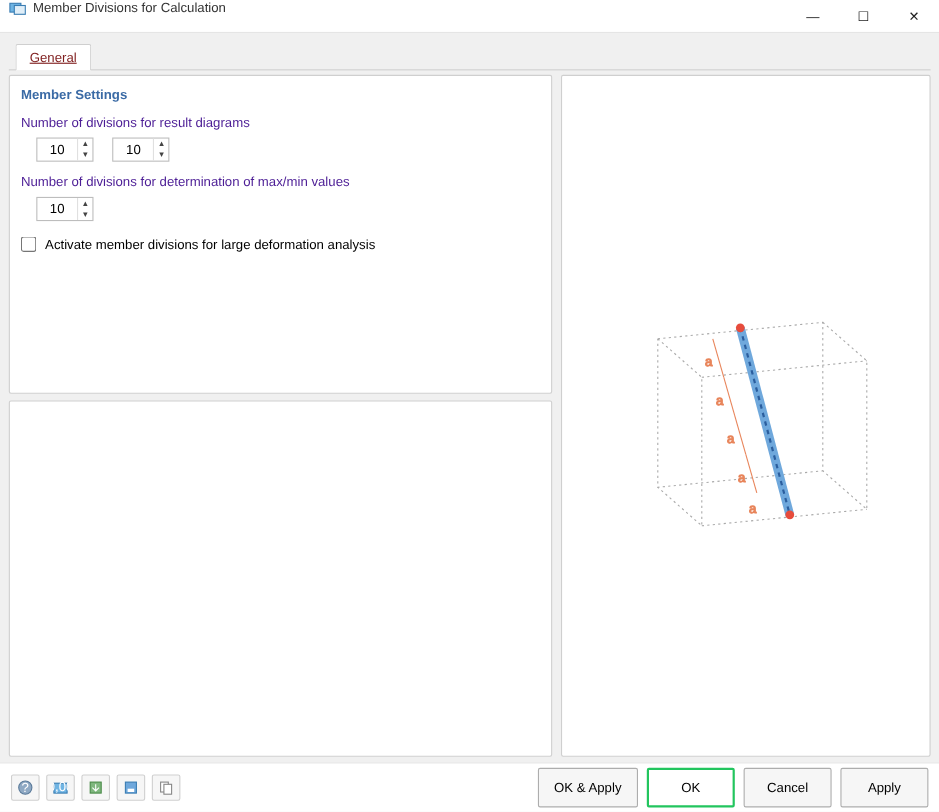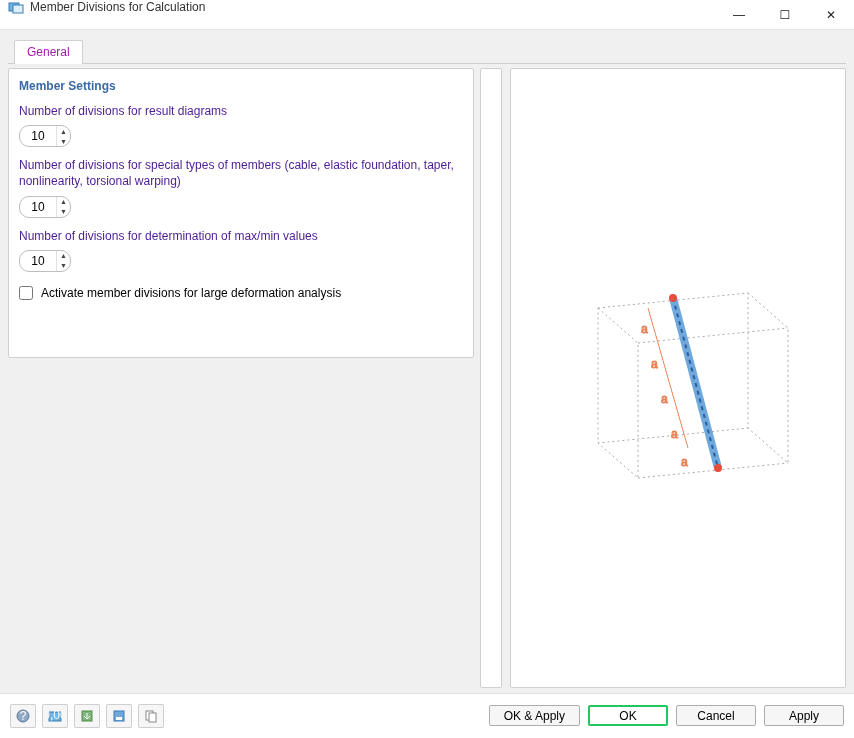--- a/index.html
+++ b/index.html
@@ -7,47 +7,47 @@
 
 .titlebar { height: 30px; display: flex; padding-left: 8px; background: #fff; border-bottom: 1px solid #e5e5e5; }
 .titlebar .app-icon { width: 16px; height: 16px; margin-right: 6px; }
 .titlebar .title { flex: 1; color: #333; }
 .titlebar .win-btns { display: flex; }
 .titlebar .win-btn { width: 46px; height: 30px; display: flex; align-items: center; justify-content: center; color: #222; }
 
 .dialog-body { background: #f0f0f0; padding: 8px 8px 4px 8px; height: 663px; position: relative; }
 
 .tabstrip { height: 26px; display: flex; align-items: flex-end; padding-left: 6px; border-bottom: 1px solid #cfcfcf; }
-.tab { background: #fff; border: 1px solid #cfcfcf; border-bottom: none; padding: 4px 12px 5px 12px; color: #a21caf; border-radius: 2px 2px 0 0; position: relative; top: 1px; }
+.tab { background: #fff; border: 1px solid #cfcfcf; border-bottom: none; padding: 4px 12px 5px 12px; color: #7f1d1d; border-radius: 2px 2px 0 0; position: relative; top: 1px; text-decoration: underline; }
 
 .content { display: flex; gap: 8px; height: 620px; margin-top: 4px; }
-.left-col { display: flex; flex-direction: row; gap: 6px; width: 494px; }
+.left-col { display: flex; flex-direction: column; gap: 6px; width: 494px; }
 .panel { background: #fff; border: 1px solid #cfcfcf; border-radius: 2px; padding: 10px 10px 14px 10px; }
 .panel.grow { flex: 1; }
 
 .section-title { color: #3a6aa5; font-weight: bold; margin-bottom: 8px; }
 .field-label { color: #4c1d95; margin-top: 10px; margin-bottom: 6px; line-height: 1.35; }
 .field-label:first-of-type { margin-top: 4px; }
 
-.spin { display: inline-flex; align-items: center; border: 1px solid #bdbdbd; border-radius: 10px; background: #fff; height: 22px; margin-left: 0; }
+.spin { display: inline-flex; align-items: center; border: 1px solid #bdbdbd; border-radius: 0; background: #fff; height: 22px; margin-left: 14px; }
 .spin input { border: none; width: 36px; text-align: center; padding: 2px 0; background: transparent; outline: none; }
 .spin .arrows { display: flex; flex-direction: column; width: 14px; border-left: 1px solid #e0e0e0; }
 .spin .arrow { height: 10px; display: flex; align-items: center; justify-content: center; font-size: 7px; color: #444; cursor: pointer; }
 
 .check-row { display: flex; align-items: center; gap: 8px; margin-top: 14px; }
 .check-row input[type=checkbox] { width: 14px; height: 14px; }
 
 .right-col { flex: 1; display: flex; flex-direction: column; }
 .preview { background: #fff; border: 1px solid #cfcfcf; border-radius: 2px; flex: 1; display: flex; align-items: center; justify-content: center; }
 
 .footer { height: 44px; display: flex; align-items: center; padding: 0 10px; border-top: 1px solid #e0e0e0; background: #fff; }
 .footer-left { display: flex; gap: 6px; }
 .icon-btn { width: 26px; height: 24px; border: 1px solid #cfcfcf; border-radius: 2px; background: #f6f6f6; display: flex; align-items: center; justify-content: center; cursor: pointer; }
 .footer-right { margin-left: auto; display: flex; gap: 8px; }
-.btn { min-width: 80px; height: 21px; border: 1px solid #adadad; background: #f6f6f6; border-radius: 2px; cursor: pointer; padding: 0 14px; }
+.btn { min-width: 80px; height: 36px; border: 1px solid #adadad; background: #f6f6f6; border-radius: 2px; cursor: pointer; padding: 0 14px; }
 .btn.primary { border: 2px solid #22c55e; background: #fff; }
 </style>
 </head>
 <body>
 
 <div class="titlebar">
   <span class="app-icon">
     <svg width="16" height="16" viewBox="0 0 16 16">
         <rect x="1" y="3" width="10" height="8" fill="#6fb4e3" stroke="#3a7db3"></rect>
         <rect x="5" y="5" width="10" height="8" fill="#e0eef8" stroke="#3a7db3"></rect>
@@ -74,21 +74,20 @@
 
         <div class="field-label">Number of divisions for result diagrams</div>
         <div class="spin">
           <input type="text" value="10" style="">
           <div class="arrows">
             <div class="arrow">▲</div>
             <div class="arrow">▼</div>
           </div>
         </div>
 
-        <div class="field-label">Number of divisions for special types of members (cable, elastic foundation, taper, nonlinearity, torsional warping)</div>
         <div class="spin">
           <input type="text" value="10" style="">
           <div class="arrows">
             <div class="arrow">▲</div>
             <div class="arrow">▼</div>
           </div>
         </div>
 
         <div class="field-label">Number of divisions for determination of max/min values</div>
         <div class="spin">

